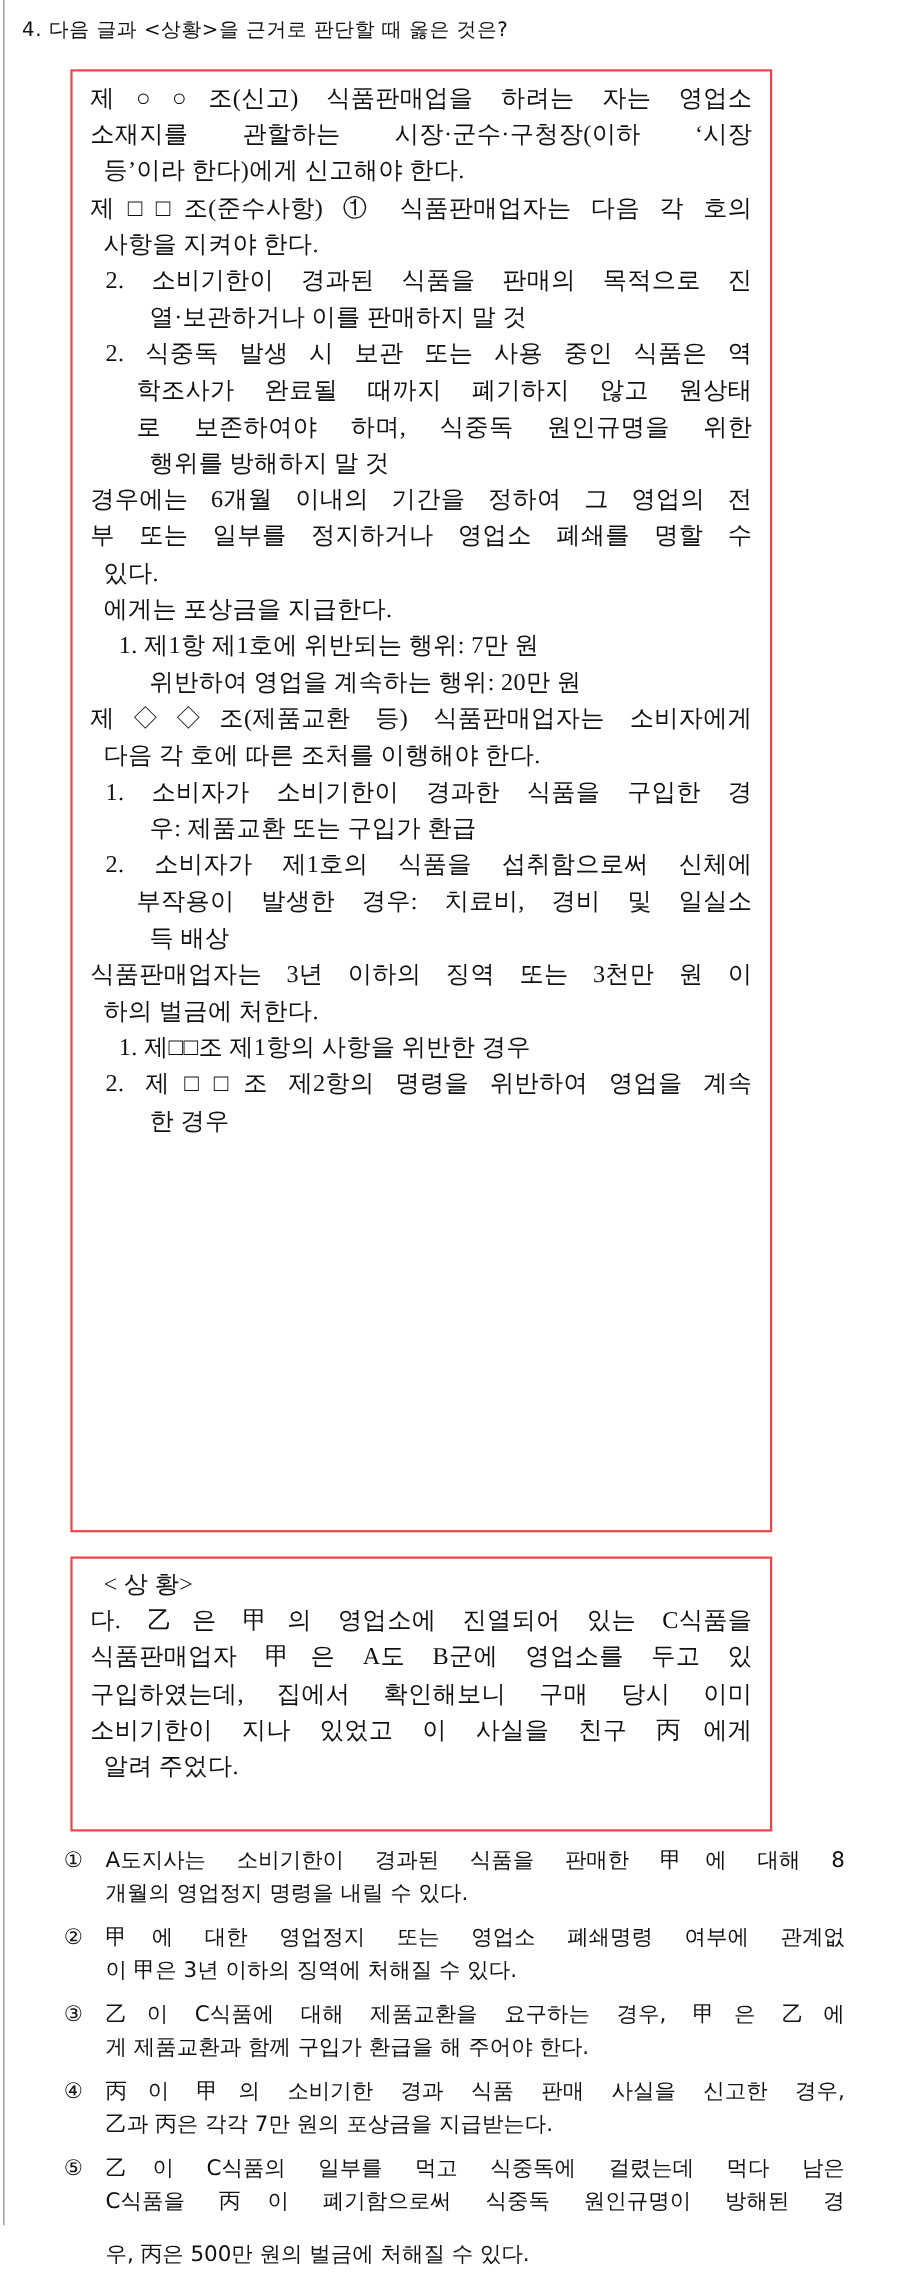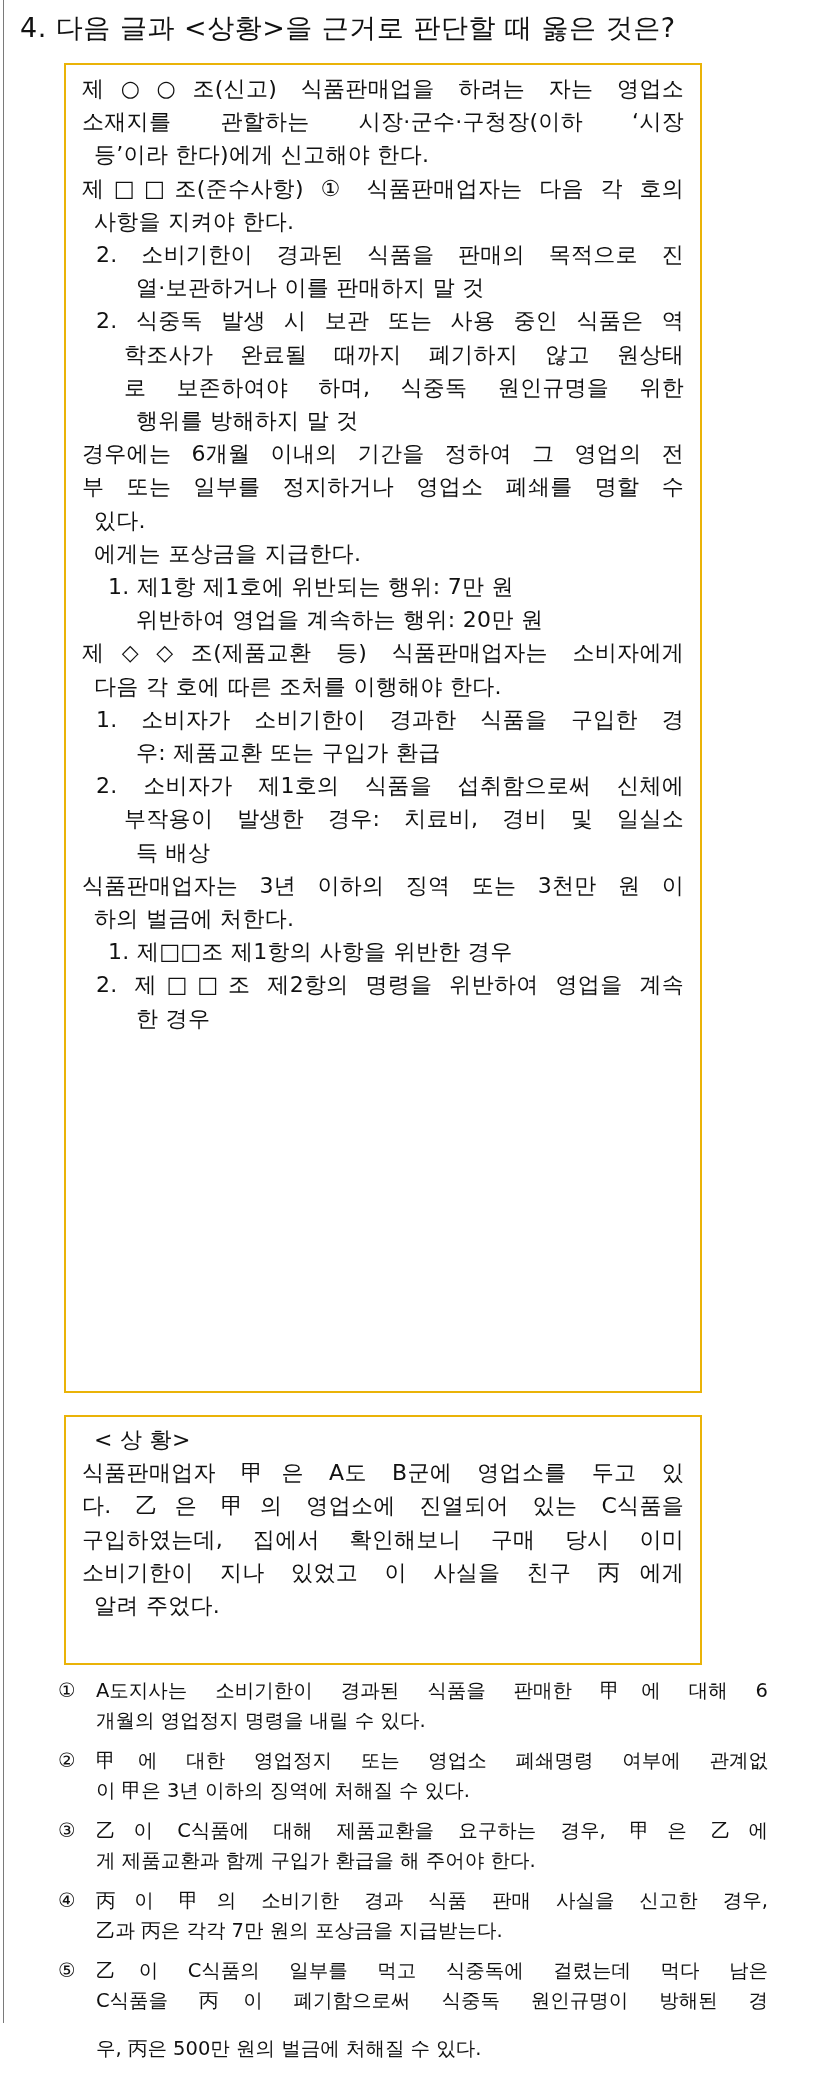--- a/index.html
+++ b/index.html
@@ -4,24 +4,24 @@
 <style>
   html, body { margin: 0; padding: 0; background: #ffffff; }
   body {
     width: 826px; height: 2076px; position: relative; overflow: hidden;
     font-family: "DejaVu Sans", sans-serif; color: #111111;
   }
   .left-rule {
     position: absolute; left: 3px; top: 0; width: 1px; height: 2023px; background: #7a7a7a;
   }
   .q-title {
-    position: absolute; left: 20px; top: 12px; font-size: 27px; line-height: 32px; letter-spacing: 0.5px;
+    position: absolute; left: 20px; top: 12px; font-size: 18px; line-height: 32px; letter-spacing: 0.5px;
   }
   .box {
-    position: absolute; border: 2px solid #eab308; box-sizing: border-box;
+    position: absolute; border: 2px solid #ef4444; box-sizing: border-box; font-family: Liberation Serif, serif;
   }
   .box1 { left: 64px; top: 63px; width: 638px; height: 1330px; padding: 7px 16px 0 16px; }
   .box2 { left: 64px; top: 1415px; width: 638px; height: 250px; padding: 6px 16px 0 16px; }
   .ln {
     font-size: 22px; line-height: 33.2px; white-space: nowrap; text-align: justify;
     text-align-last: justify; letter-spacing: 0.3px;
   }
   .ln.short { text-align-last: left; margin-left: 12px; }
   .ln.sub { padding-left: 14px; }
   .ln.cont { padding-left: 42px; }
@@ -68,33 +68,33 @@
     <div class="ln cont short">득 배상</div>
     <div class="ln">식품판매업자는 3년 이하의 징역 또는 3천만 원 이</div>
     <div class="ln short">하의 벌금에 처한다.</div>
     <div class="ln sub short">1. 제□□조 제1항의 사항을 위반한 경우</div>
     <div class="ln sub">2. 제□□조 제2항의 명령을 위반하여 영업을 계속</div>
     <div class="ln cont short">한 경우</div>
   </div>
 
 <div class="box box2" id="sit-box">
   <div class="ln short">&lt; 상 황&gt;</div>
-<div class="ln">식품판매업자 甲은 A도 B군에 영업소를 두고 있</div>
-    <div class="ln">다. 乙은 甲의 영업소에 진열되어 있는 C식품을</div>
+<div class="ln">다. 乙은 甲의 영업소에 진열되어 있는 C식품을</div>
+    <div class="ln">식품판매업자 甲은 A도 B군에 영업소를 두고 있</div>
     <div class="ln">구입하였는데, 집에서 확인해보니 구매 당시 이미</div>
     <div class="ln">소비기한이 지나 있었고 이 사실을 친구 丙에게</div>
     <div class="ln short">알려 주었다.</div>
   </div>
 
 <div class="options" id="opts">
     <div class="opt">
       <div class="opt-row">
         <div class="opt-num">①</div>
         <div class="opt-text">
-          <div class="opt-line">A도지사는 소비기한이 경과된 식품을 판매한 甲에 대해 6</div>
+          <div class="opt-line">A도지사는 소비기한이 경과된 식품을 판매한 甲에 대해 8</div>
           <div class="opt-line last">개월의 영업정지 명령을 내릴 수 있다.</div>
         </div>
       </div>
     </div>
     <div class="opt">
       <div class="opt-row">
         <div class="opt-num">②</div>
         <div class="opt-text">
           <div class="opt-line">甲에 대한 영업정지 또는 영업소 폐쇄명령 여부에 관계없</div>
           <div class="opt-line last">이 甲은 3년 이하의 징역에 처해질 수 있다.</div>

